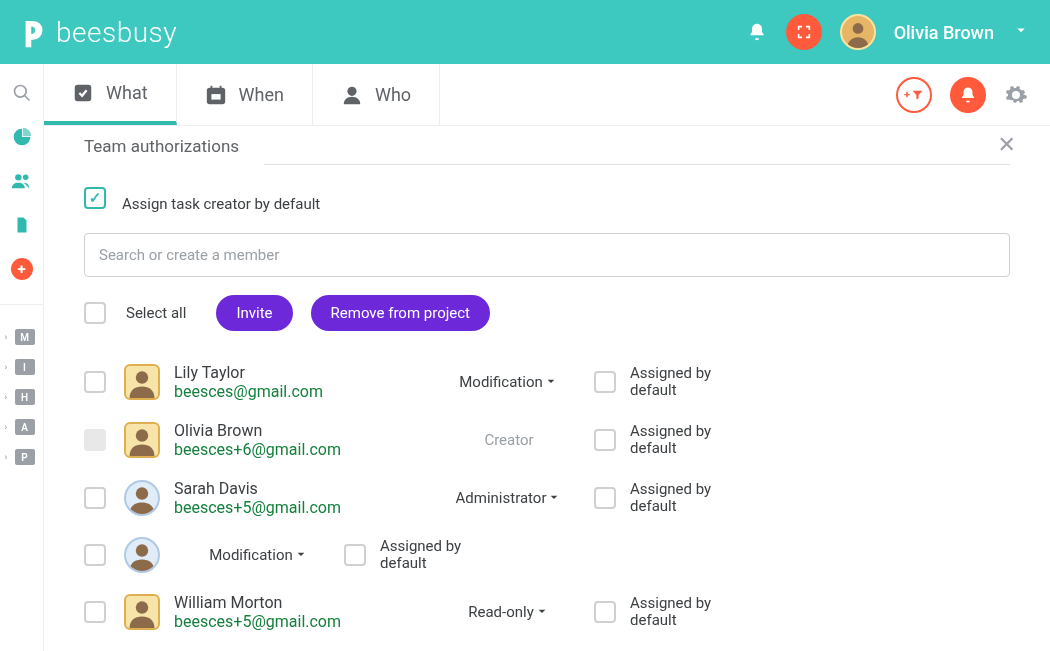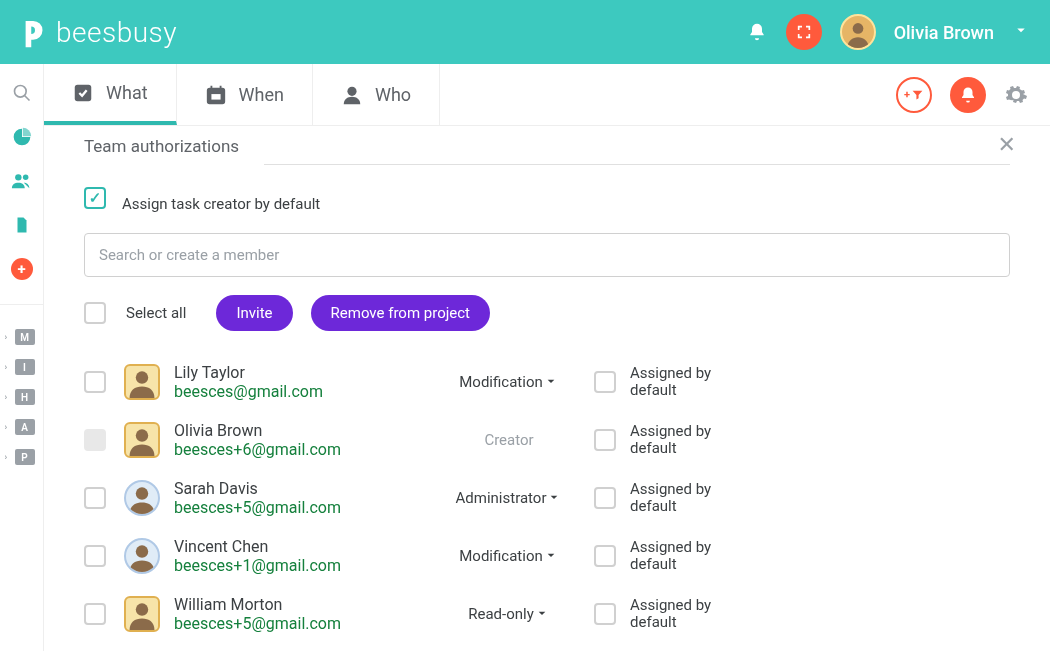--- a/index.html
+++ b/index.html
@@ -292,24 +292,20 @@
             </div>
           </div>
           <div class="member-row">
             <div class="mr-check"></div>
             <div class="mr-avatar circle">
               <svg viewBox="0 0 36 36" width="32" height="32">
                 <circle cx="18" cy="13" r="7" fill="#8b6b4a"></circle>
                 <path d="M4 36c0-9 6-13 14-13s14 4 14 13" fill="#8b6b4a"></path>
               </svg>
             </div>
-            <div class="mr-info">
-              <div class="mr-name">Vincent Chen</div>
-              <div class="mr-email">beesces+1@gmail.com</div>
-            </div>
             <div class="mr-role">
               <span>Modification</span>
               <span class="mr-role-caret"><svg viewBox="0 0 24 24" width="16" height="16" fill="#3c4043">
                   <path d="M7 10l5 5 5-5z"></path>
                 </svg></span>
             </div>
             <div class="mr-assigned">
               <div class="mr-assigned-check"></div>
               <div class="mr-assigned-label">Assigned by default</div>
             </div>

